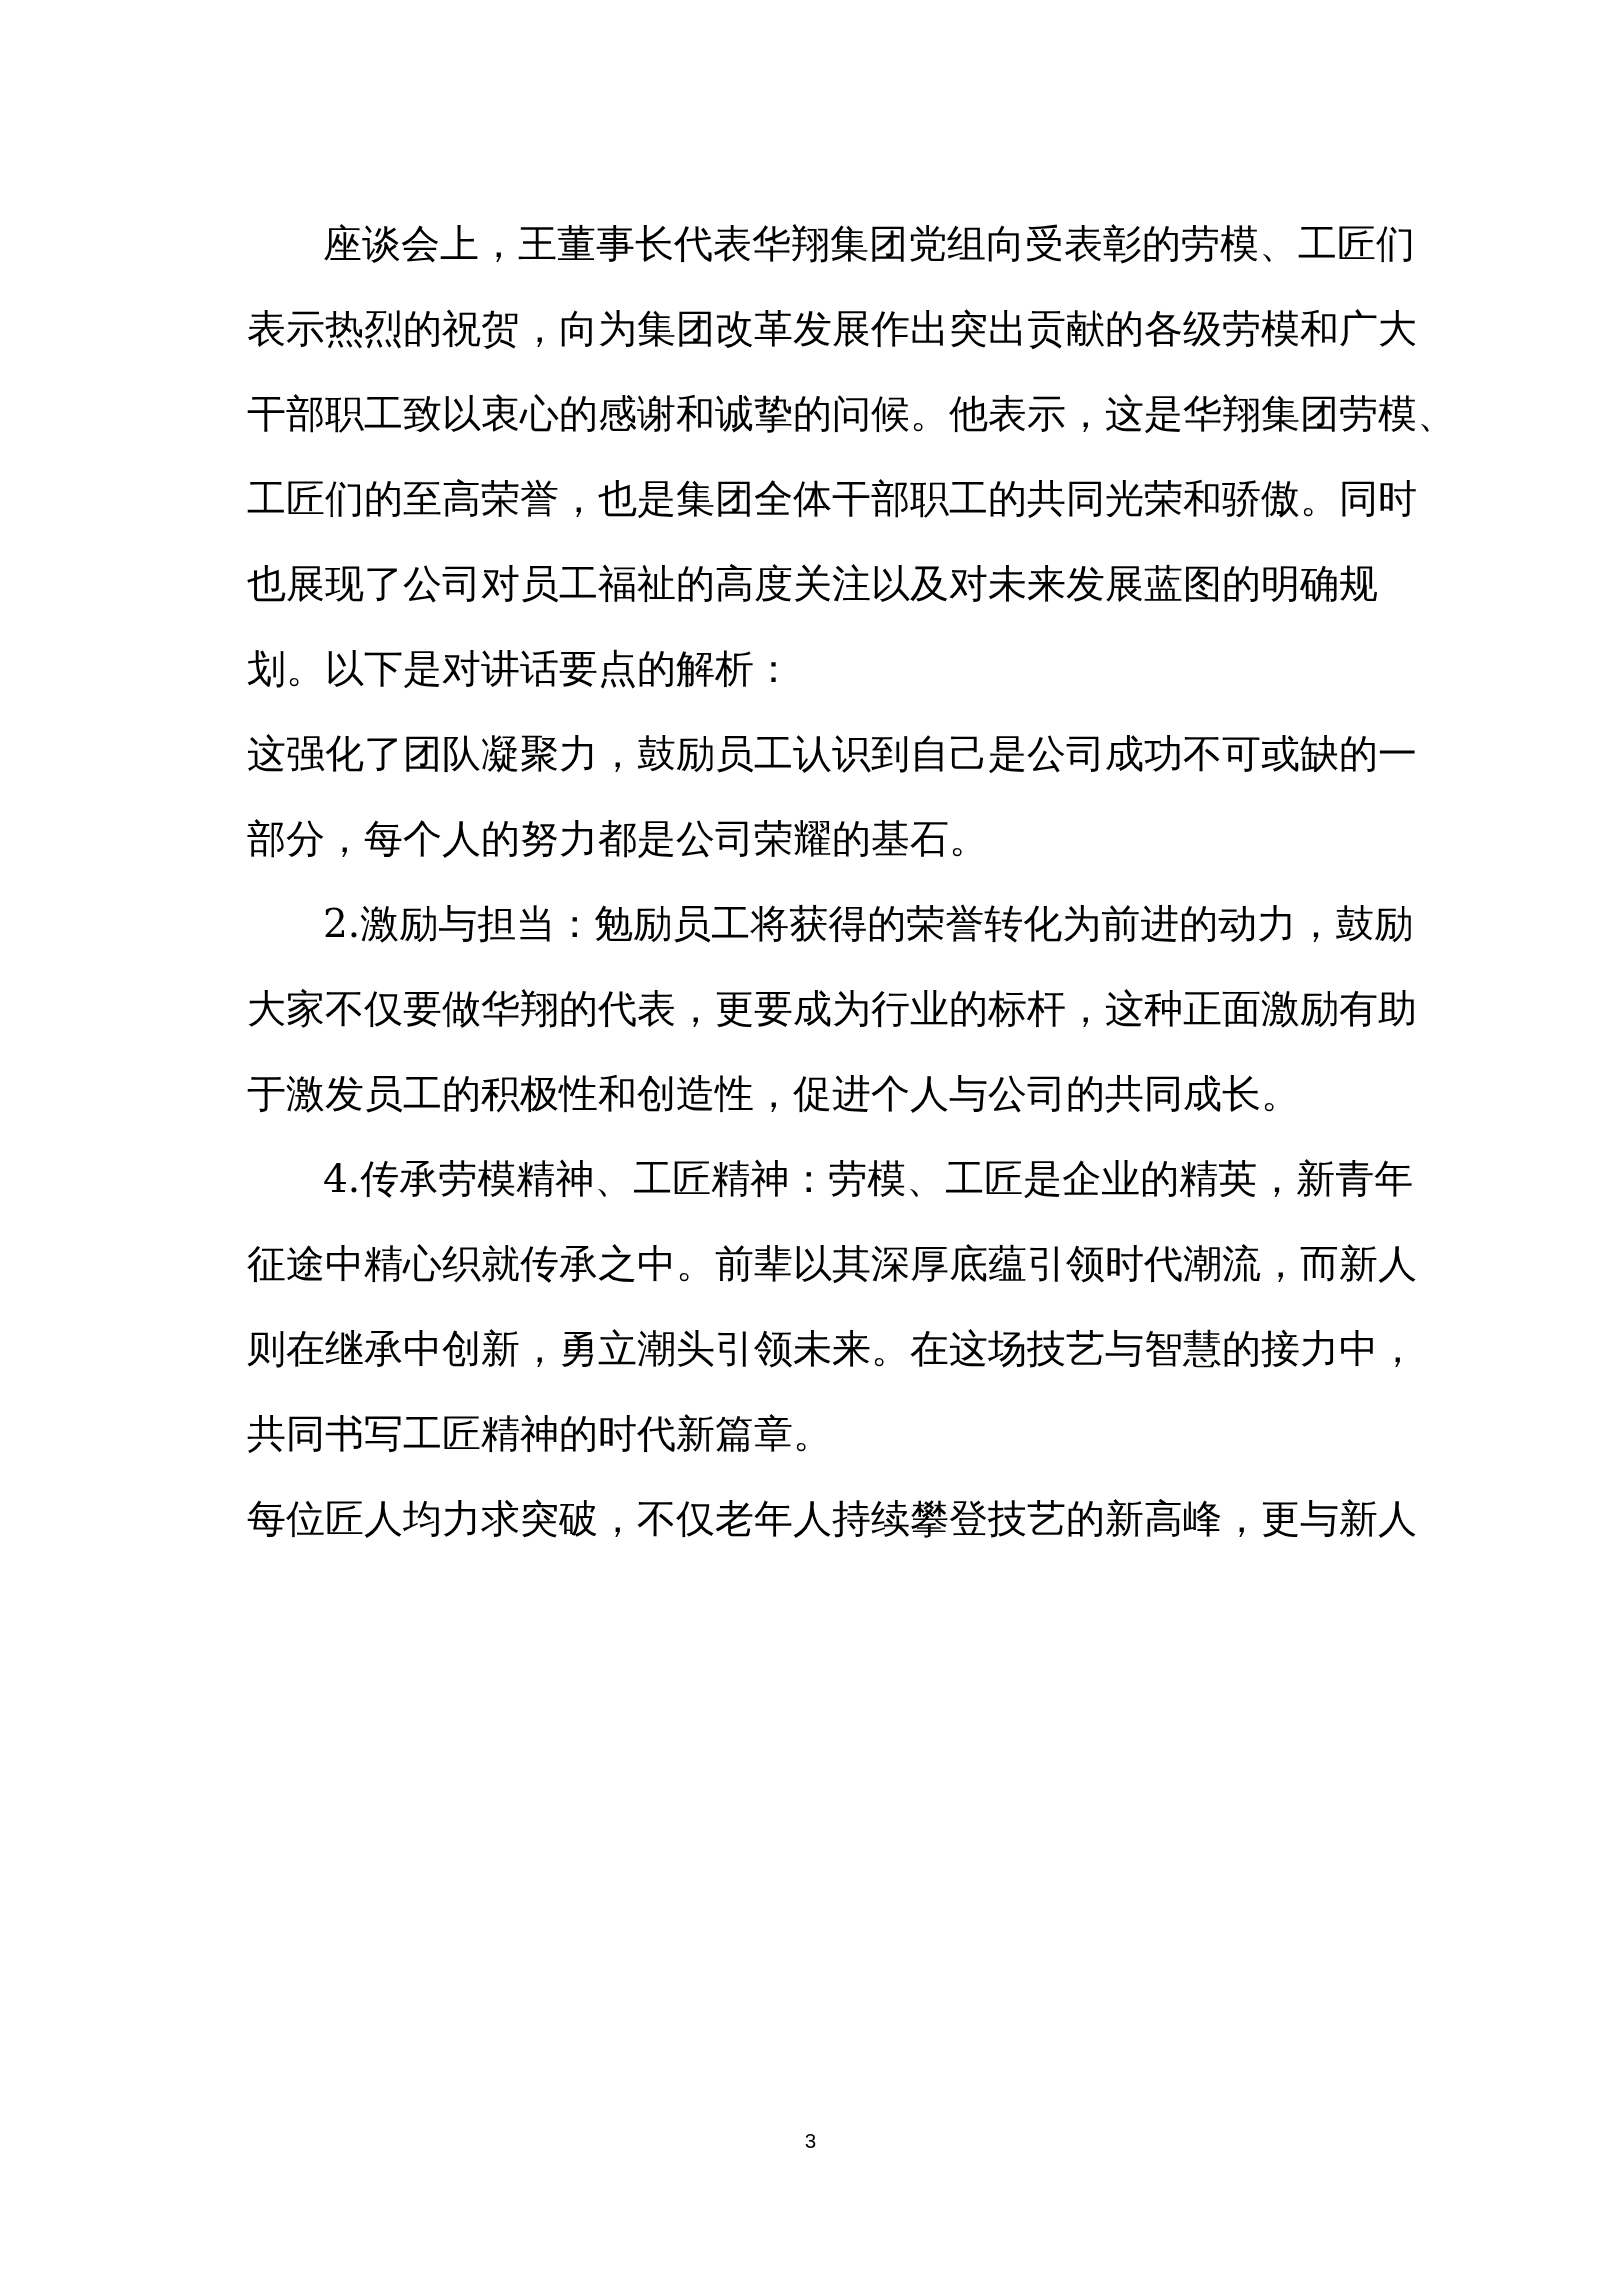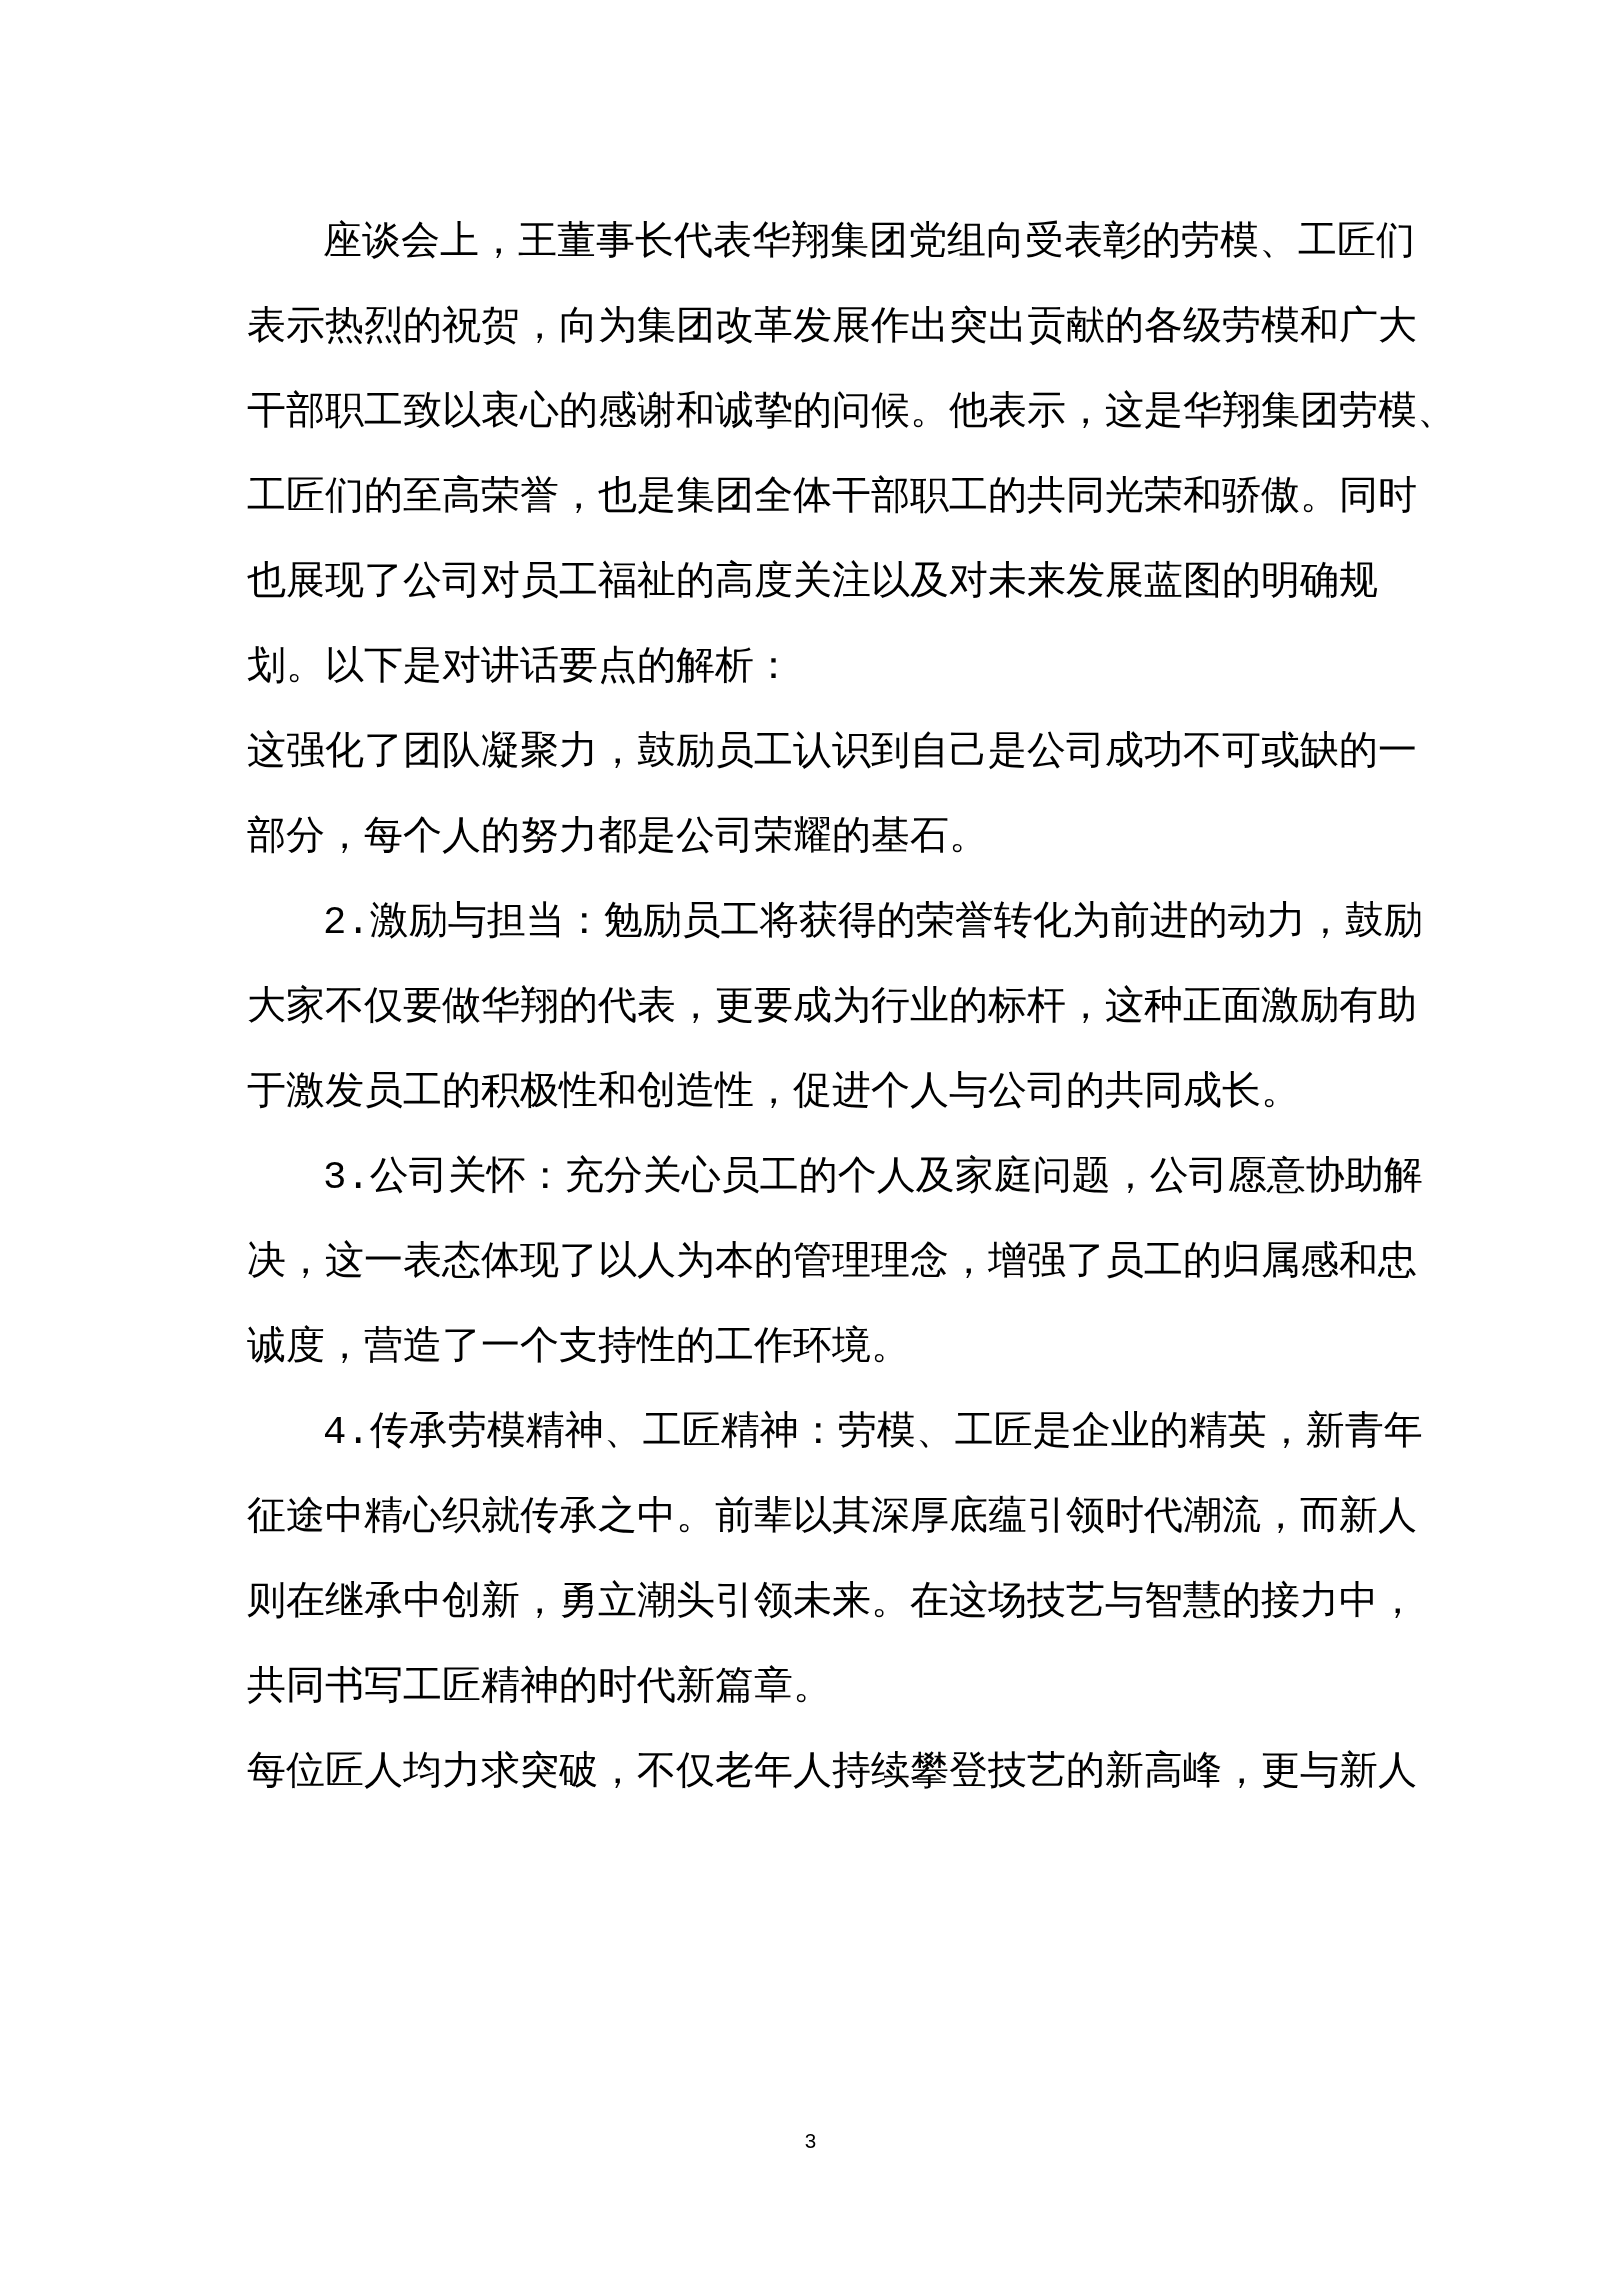--- a/index.html
+++ b/index.html
@@ -30,21 +30,20 @@
       width: 1127px;
     }
     .line {
       height: 85px;
       line-height: 85px;
       font-size: 39px;
       white-space: nowrap;
       text-align: justify;
       text-align-last: justify;
       letter-spacing: 0;
-      font-family: Liberation Mono, monospace;
     }
     .line.last {
       text-align-last: left;
     }
     .line.indent {
       padding-left: 76px;
     }
     .page-number {
       position: absolute;
       left: 0;
@@ -75,25 +74,20 @@
       <div class="line">这强化了团队凝聚力，鼓励员工认识到自己是公司成功不可或缺的一</div>
       <div class="line last">部分，每个人的努力都是公司荣耀的基石。</div>
     </div>
 
     <div>
       <div class="line indent">2.激励与担当：勉励员工将获得的荣誉转化为前进的动力，鼓励</div>
       <div class="line">大家不仅要做华翔的代表，更要成为行业的标杆，这种正面激励有助</div>
       <div class="line last">于激发员工的积极性和创造性，促进个人与公司的共同成长。</div>
     </div>
 
-    <div>
-      <div class="line indent">3.公司关怀：充分关心员工的个人及家庭问题，公司愿意协助解</div>
-      <div class="line">决，这一表态体现了以人为本的管理理念，增强了员工的归属感和忠</div>
-      <div class="line last">诚度，营造了一个支持性的工作环境。</div>
-    </div>
 
     <div>
       <div class="line indent">4.传承劳模精神、工匠精神：劳模、工匠是企业的精英，新青年</div>
       <div class="line">征途中精心织就传承之中。前辈以其深厚底蕴引领时代潮流，而新人</div>
       <div class="line">则在继承中创新，勇立潮头引领未来。在这场技艺与智慧的接力中，</div>
       <div class="line last">共同书写工匠精神的时代新篇章。</div>
       <div class="line">每位匠人均力求突破，不仅老年人持续攀登技艺的新高峰，更与新人</div>
     </div>
 
 

